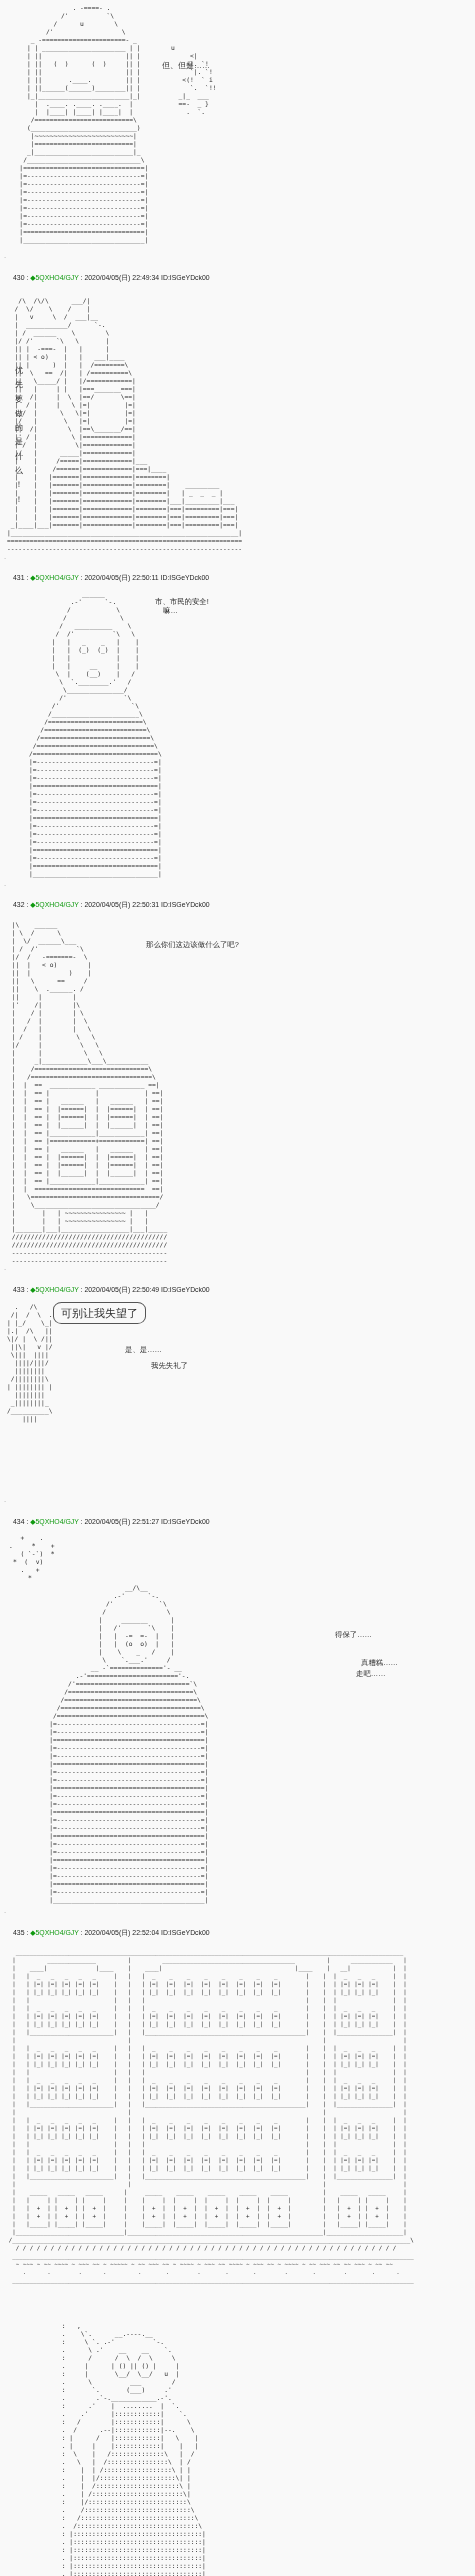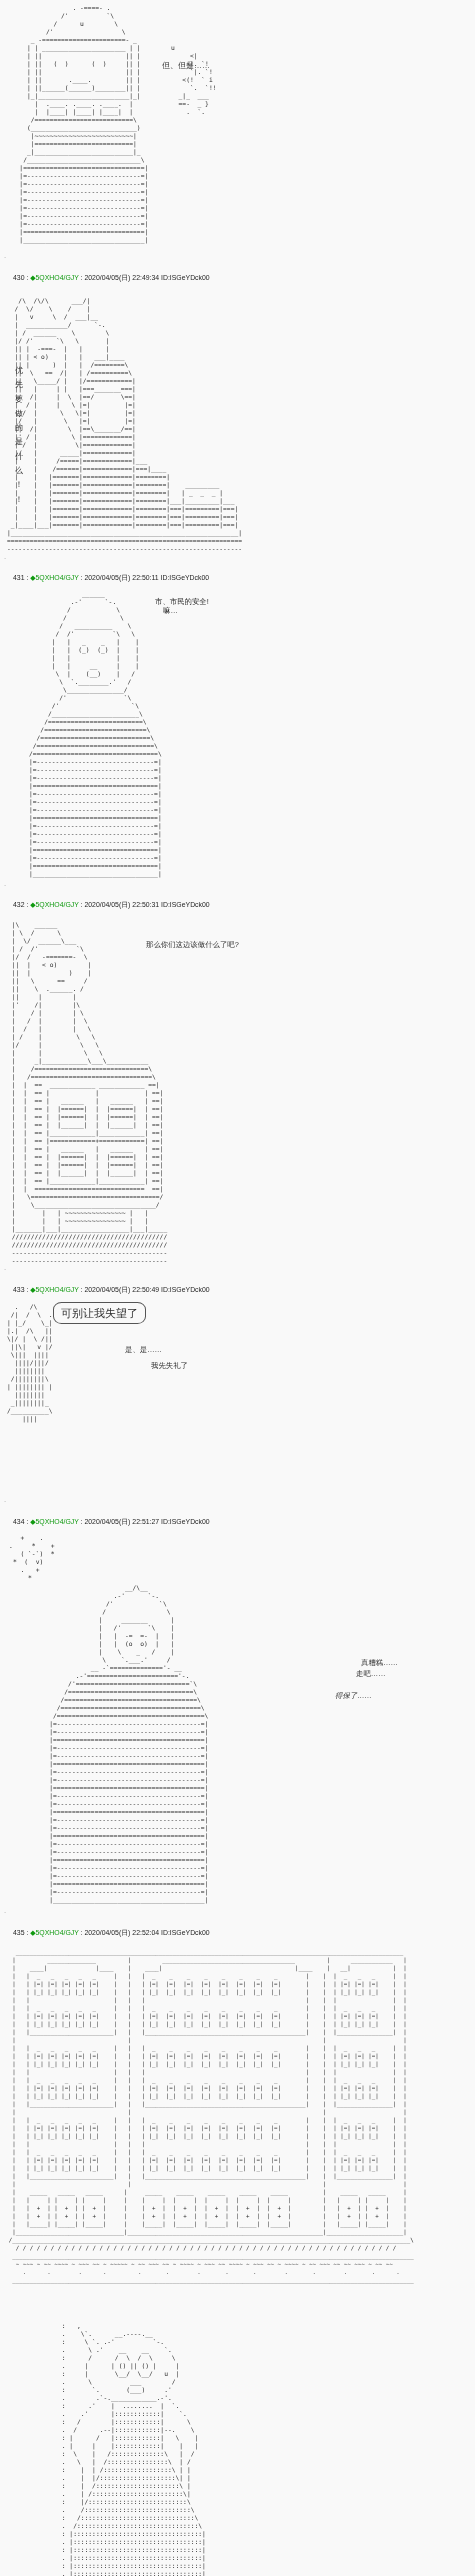--- a/index.html
+++ b/index.html
@@ -267,21 +267,21 @@
     |=--------------------------------------=|
     |=--------------------------------------=|
     |========================================|
     |=--------------------------------------=|
     |=--------------------------------------=|
     |========================================|
     |=--------------------------------------=|
     |________________________________________|</pre>
   <div class="speech" style="left:326px;top:1669px;margin-left:30px;">走吧……</div>
   <div class="speech" style="left:341px;top:1658px;margin-left:20px;">真糟糕……</div>
-  <div class="speech" style="left:335px;top:1691px;font-style:italic;">得保了……</div>
+  <div class="speech" style="left:335px;top:1630px;">得保了……</div>
   <div class="dot" style="left:4.2px;top:1908px;">.</div>
 
   <div class="post-header" style="top:1921px;">
     <span>435 : </span><span class="trip">◆5QXHO4/GJY</span><span> : 2020/04/05(日) 22:52:04 ID:ISGeYDck00</span>
   </div>
 
   <pre class="aa small" style="left:5.3px;top:1948px;">   _______________________________________________________________________________________________________________
   |         ______________         |         ______________________________________         |      ____________   |
   |    ____|              |____    |    ____|                                      |____    |   __|            |  |
   |   |  _   _   _   _   _     |   |   |  _    _    _    _    _    _    _    _        |    |  |  _   _   _     |  |

